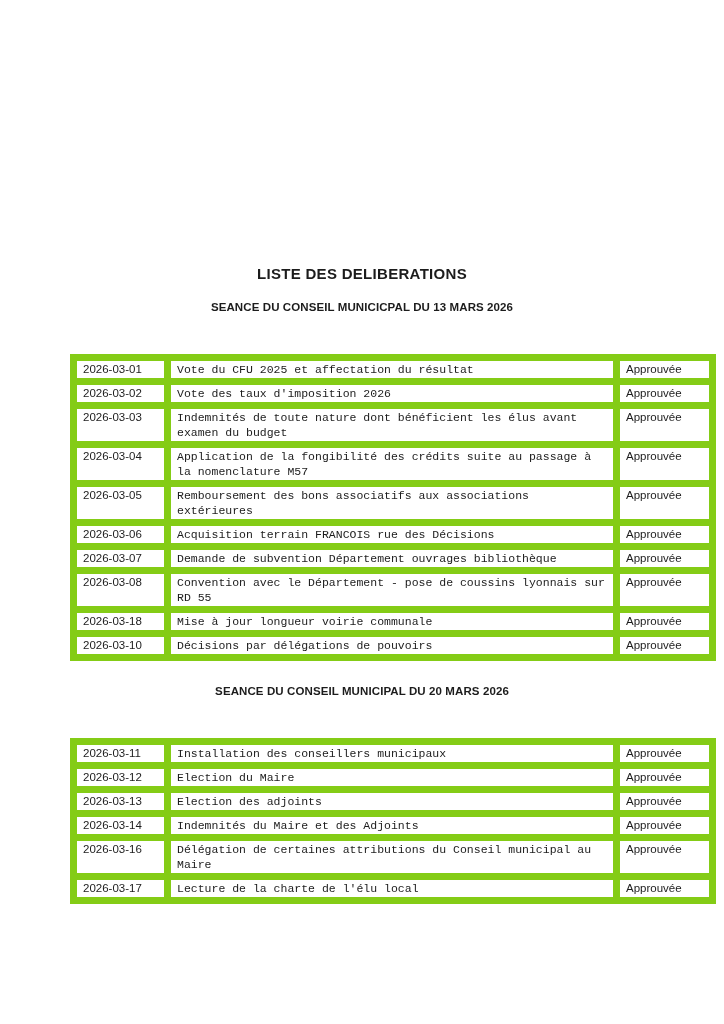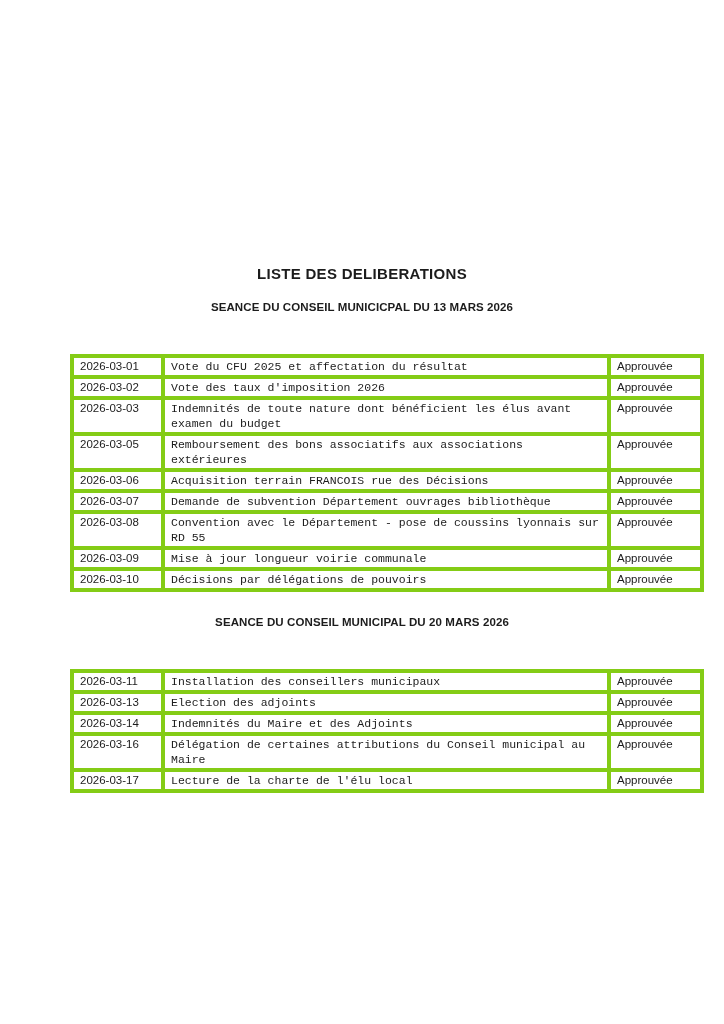--- a/index.html
+++ b/index.html
@@ -41,21 +41,21 @@
     border-collapse: collapse;
     table-layout: fixed;
     width: 585px;
     margin-left: 70px;
     font-size: 11.5px;
     color: #1c1c1c;
   }
   .table-1 { margin-top: 40px; }
   .table-2 { margin-top: 40px; }
   table.delib-table td {
-    border: 4px solid #84cc16;
+    border: 7px solid #84cc16;
     vertical-align: top;
     line-height: 15px;
     padding: 1px 5px 1px 6px;
     overflow: hidden;
   }
   td.col-date   { width: 76px; }
   td.col-subject{ width: 431px; padding-left: 8px; font-family: Liberation Mono, monospace; }
   td.col-status { width: 78px; }
 </style>
 </head>
@@ -78,59 +78,69 @@
         <td class="col-date">2026-03-02</td>
         <td class="col-subject">Vote des taux d'imposition 2026</td>
         <td class="col-status">Approuvée</td>
       </tr>
       <tr>
         <td class="col-date">2026-03-03</td>
         <td class="col-subject">Indemnités de toute nature dont bénéficient les élus avant examen du budget</td>
         <td class="col-status">Approuvée</td>
       </tr>
       <tr>
+        <td class="col-date">2026-03-04</td>
+        <td class="col-subject">Application de la fongibilité des crédits suite au passage à la nomenclature M57</td>
+        <td class="col-status">Approuvée</td>
+      </tr>
+      <tr>
         <td class="col-date">2026-03-05</td>
         <td class="col-subject">Remboursement des bons associatifs aux associations extérieures</td>
         <td class="col-status">Approuvée</td>
       </tr>
       <tr>
         <td class="col-date">2026-03-06</td>
         <td class="col-subject">Acquisition terrain FRANCOIS rue des Décisions</td>
         <td class="col-status">Approuvée</td>
       </tr>
       <tr>
         <td class="col-date">2026-03-07</td>
         <td class="col-subject">Demande de subvention Département ouvrages bibliothèque</td>
         <td class="col-status">Approuvée</td>
       </tr>
       <tr>
         <td class="col-date">2026-03-08</td>
         <td class="col-subject">Convention avec le Département - pose de coussins lyonnais sur RD 55</td>
         <td class="col-status">Approuvée</td>
       </tr>
       <tr>
-        <td class="col-date">2026-03-09</td>
+        <td class="col-date">2026-03-18</td>
         <td class="col-subject">Mise à jour longueur voirie communale</td>
         <td class="col-status">Approuvée</td>
       </tr>
       <tr>
         <td class="col-date">2026-03-10</td>
         <td class="col-subject">Décisions par délégations de pouvoirs</td>
         <td class="col-status">Approuvée</td>
       </tr>
     </tbody>
   </table>
 
   <h2 class="section-heading heading-2">SEANCE DU CONSEIL MUNICIPAL DU 20 MARS 2026</h2>
 
   <table class="delib-table table-2">
     <tbody>
       <tr>
         <td class="col-date">2026-03-11</td>
         <td class="col-subject">Installation des conseillers municipaux</td>
+        <td class="col-status">Approuvée</td>
+      </tr>
+      <tr>
+        <td class="col-date">2026-03-12</td>
+        <td class="col-subject">Election du Maire</td>
         <td class="col-status">Approuvée</td>
       </tr>
       <tr>
         <td class="col-date">2026-03-13</td>
         <td class="col-subject">Election des adjoints</td>
         <td class="col-status">Approuvée</td>
       </tr>
       <tr>
         <td class="col-date">2026-03-14</td>
         <td class="col-subject">Indemnités du Maire et des Adjoints</td>

